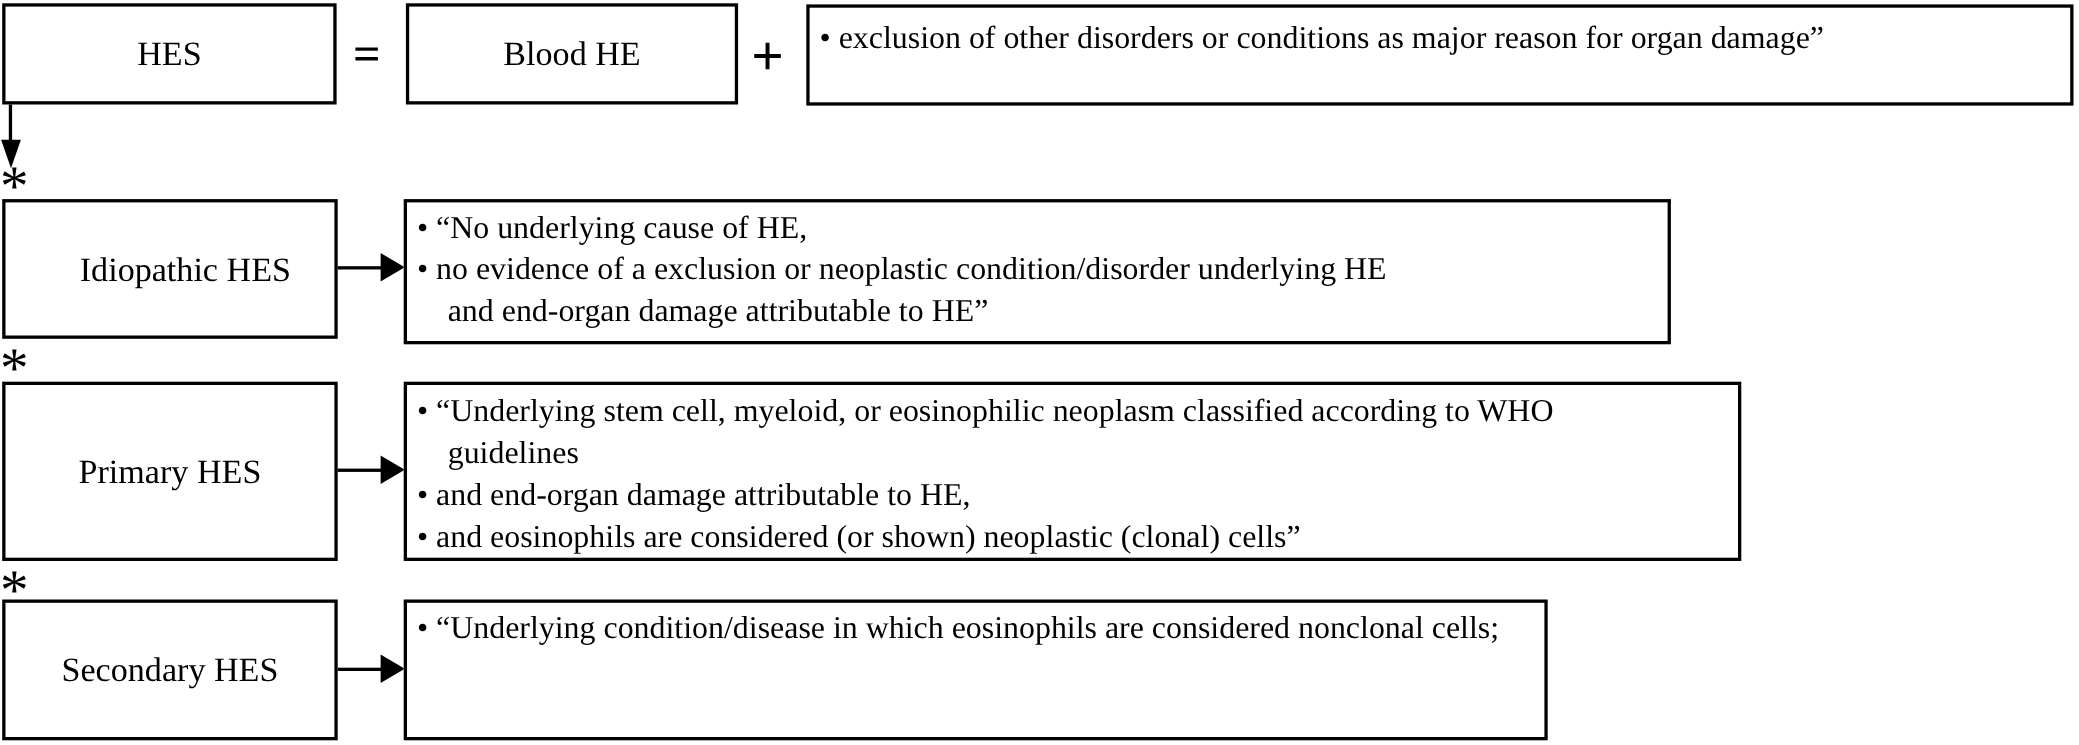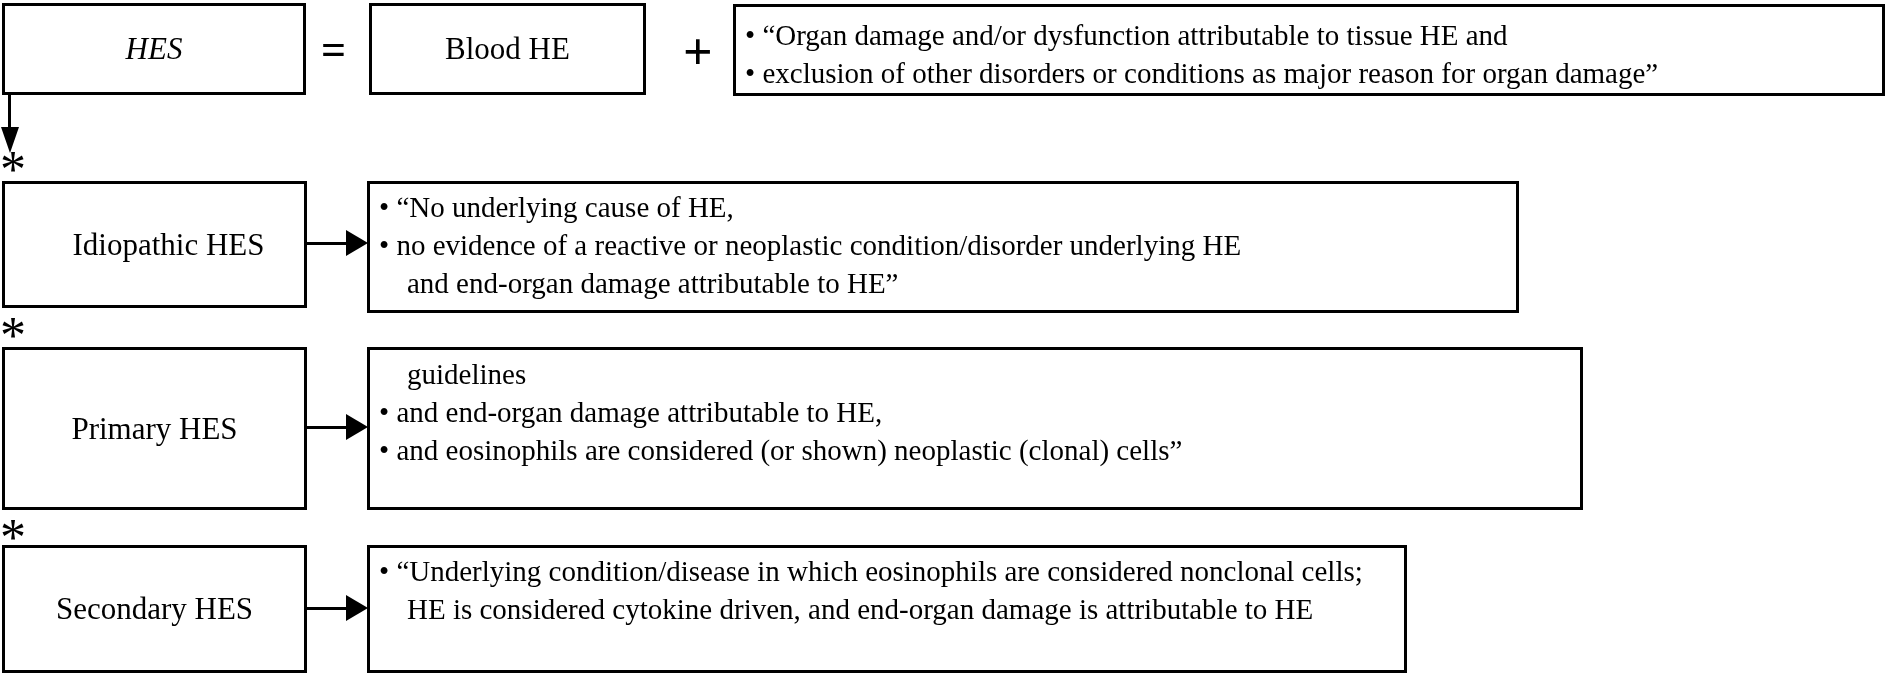--- a/index.html
+++ b/index.html
@@ -83,22 +83,22 @@
   .varrow-head {
     position: absolute;
     width: 0;
     height: 0;
     border-left: 9px solid transparent;
     border-right: 9px solid transparent;
     border-top: 26px solid #000000;
   }
 
   
-  .box-hes       { left: 2px;   top: 3px;   width: 304px;  height: 92px; font-style: italic; }
-  .box-blood     { left: 369px; top: 3px;   width: 277px;  height: 92px; }
+  .box-hes       { left: 2px;   top: 3px;   width: 304px;  height: 92px; }
+  .box-blood     { left: 369px; top: 3px;   width: 302px;  height: 92px; }
   .box-def       { left: 733px; top: 4px;   width: 1152px; height: 92px; padding-top: 9px; }
 
   
   .varrow-line-1 { left: 8px; top: 95px; height: 34px; }
   .varrow-head-1 { left: 1px; top: 127px; }
 
   
   .marker-1 { top: 144px; }
   .marker-2 { top: 310px; }
   .marker-3 { top: 512px; }
@@ -132,56 +132,55 @@
 
   <div class="op op-equals">=</div>
 
   <div class="box label-box box-blood">
     <span>Blood HE</span>
   </div>
 
   <div class="op op-plus">+</div>
 
   <div class="box def-box box-def">
-    <div class="line">• “Organ damage and/or dysfunction attributable to tissue HE and</div>
     <div class="line">• exclusion of other disorders or conditions as major reason for organ damage”</div>
   </div>
 
   <div class="varrow-line varrow-line-1"></div>
   <div class="varrow-head varrow-head-1"></div>
 
   <div class="marker marker-1">*</div>
   <div class="marker marker-2">*</div>
   <div class="marker marker-3">*</div>
 
   <div class="box label-box box-idiopathic">
     <span>Idiopathic HES</span>
   </div>
   <div class="harrow-line harrow-line-1"></div>
   <div class="harrow-head harrow-head-1"></div>
   <div class="box def-box box-idiopathic-def">
     <div class="line">• “No underlying cause of HE,</div>
-    <div class="line">• no evidence of a reactive or neoplastic condition/disorder underlying HE</div>
+    <div class="line">• no evidence of a exclusion or neoplastic condition/disorder underlying HE</div>
     <div class="line cont">and end-organ damage attributable to HE”</div>
   </div>
 
   <div class="box label-box box-primary">
     <span>Primary HES</span>
   </div>
   <div class="harrow-line harrow-line-2"></div>
   <div class="harrow-head harrow-head-2"></div>
   <div class="box def-box box-primary-def">
+    <div class="line">• “Underlying stem cell, myeloid, or eosinophilic neoplasm classified according to WHO</div>
     <div class="line cont">guidelines</div>
     <div class="line">• and end-organ damage attributable to HE,</div>
     <div class="line">• and eosinophils are considered (or shown) neoplastic (clonal) cells”</div>
   </div>
 
   <div class="box label-box box-secondary">
     <span>Secondary HES</span>
   </div>
   <div class="harrow-line harrow-line-3"></div>
   <div class="harrow-head harrow-head-3"></div>
   <div class="box def-box box-secondary-def">
     <div class="line">• “Underlying condition/disease in which eosinophils are considered nonclonal cells;</div>
-    <div class="line cont">HE is considered cytokine driven, and end-organ damage is attributable to HE</div>
   </div>
 
 </div>
 
 </body></html>

